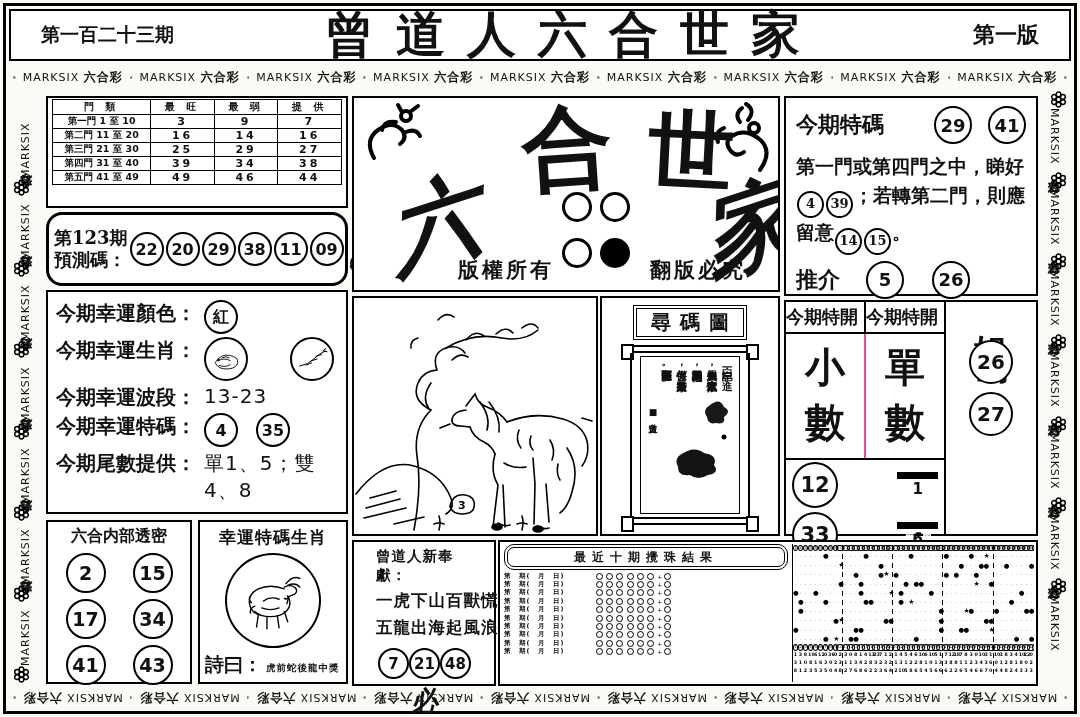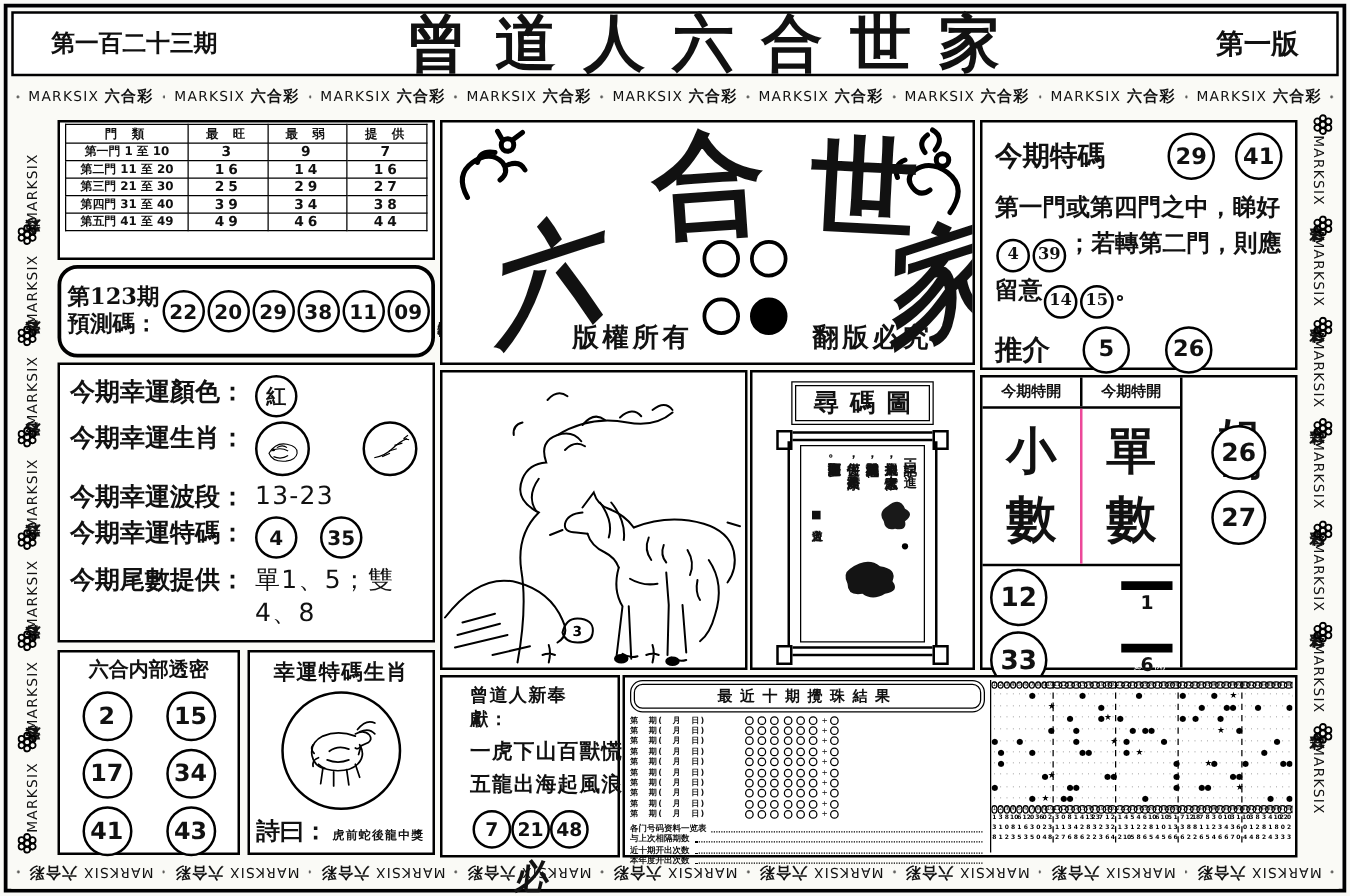--- a/index.html
+++ b/index.html
@@ -106,21 +106,21 @@
   .spec-line1{display:flex;align-items:center;gap:12px;justify-content:space-between;}
   .spec-label{font-family:"DejaVu Serif",serif;font-size:22px;font-weight:800;white-space:nowrap;}
   .spec-body{margin-top:8px;font-family:"DejaVu Serif",serif;font-size:19px;font-weight:600;line-height:1.55;}
   .spec-body .circle{margin:0 1px;vertical-align:-6px;}
   .spec-promo{display:flex;align-items:center;gap:26px;margin-top:6px;}
 
   
   .p-open{left:784px;top:300px;width:254px;height:236px;display:flex;}
   .open-left{width:158px;border-right:2px solid #000;display:flex;flex-direction:column;}
   .open-hdr{display:flex;border-bottom:2px solid #000;}
-  .open-hdr div{width:50%;text-align:center;font-family:"DejaVu Serif",serif;font-size:12px;font-weight:800;
+  .open-hdr div{width:50%;font-family:"DejaVu Serif",serif;font-size:18px;font-weight:800;
                 padding:3px 0;white-space:nowrap;}
   .open-hdr div:first-child{border-right:2px solid #000;}
   .open-val{display:flex;border-bottom:2px solid #000;}
   .open-val div{width:50%;text-align:center;font-family:"DejaVu Serif",serif;font-size:40px;font-weight:900;padding:6px 0 8px;}
   .open-val div:first-child{border-right:2px solid #ec4899;}
   .stat-row{display:flex;align-items:center;justify-content:space-between;padding:2px 6px;}
   .stat-wrap{display:flex;flex-direction:column;align-items:center;}
   .stat-box{background:#000;color:#fff;display:flex;gap:7px;padding:2px 7px;}
   .sb-col{writing-mode:vertical-rl;font-size:9px;line-height:1.1;letter-spacing:1px;}
   .sb-count{font-size:15px;font-weight:800;margin-top:1px;}
@@ -963,38 +963,20 @@
             <span class="rc"></span>
             <span class="rc"></span>
             <span class="rc"></span>
             <span class="rc"></span>
             <span class="rc"></span>
             <span class="rc"></span>
             <span class="plus">+</span>
             <span class="rc"></span>
           </div>
         </div>
-      <div class="res-foot">
-          <div class="rf-row">
-            <span>各门号码资料一览表</span>
-            <span class="lead"></span>
-          </div>
-          <div class="rf-row">
-            <span>与上次相隔期数</span>
-            <span class="lead"></span>
-          </div>
-          <div class="rf-row">
-            <span>近十期开出次数</span>
-            <span class="lead"></span>
-          </div>
-          <div class="rf-row">
-            <span>本年度开出次数</span>
-            <span class="lead"></span>
-          </div>
-        </div>
     </div>
     <div class="res-matrix">
         <div class="mx-row numsrow">
           <span class="mx-num mx-cell">
             <i>1</i>
           </span>
           <span class="mx-num mx-cell">
             <i>2</i>
           </span>
           <span class="mx-num mx-cell">

